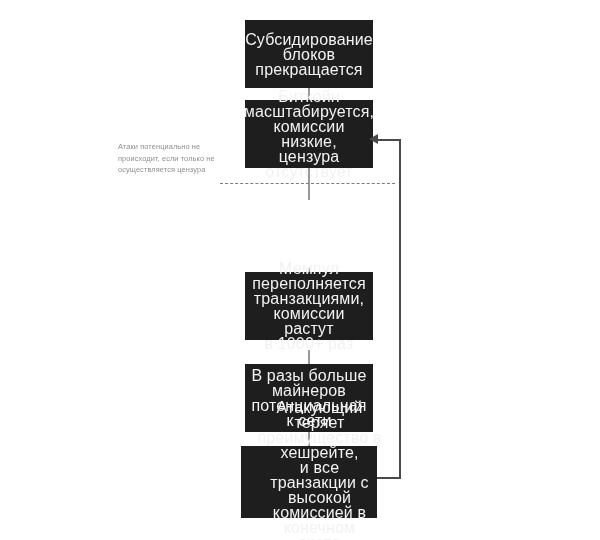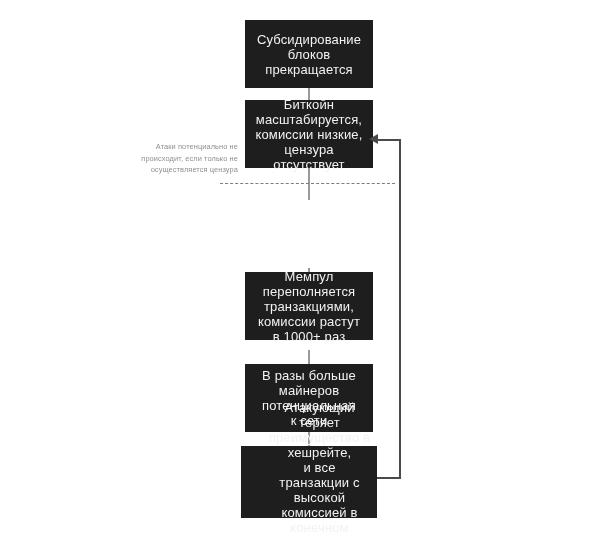--- a/index.html
+++ b/index.html
@@ -22,21 +22,21 @@
     position: absolute;
     left: 245px;
     width: 128px;
     background: #1e1e1e;
     color: #f2f2f2;
     box-sizing: border-box;
     display: flex;
     align-items: center;
     justify-content: center;
     text-align: center;
-    font-size: 13px;
+    font-size: 16px;
     line-height: 15px;
     letter-spacing: 0.15px;
     padding: 4px 6px;
   }
   .node-text {
     display: block;
     white-space: pre-line;
   }
 
   #node-subsidy   { top: 20px;  height: 68px; }
@@ -105,21 +105,21 @@
 
   
   #side-annotation {
     position: absolute;
     left: 118px;
     top: 141px;
     width: 120px;
     color: #8f8f8f;
     font-size: 7.4px;
     line-height: 11.5px;
-    text-align: right;
+    text-align: left;
     white-space: pre-line;
     letter-spacing: 0.1px;
   }
 </style>
 </head>
 <body>
 
 <div id="flow-root">
 
   <div class="node" id="node-subsidy">

